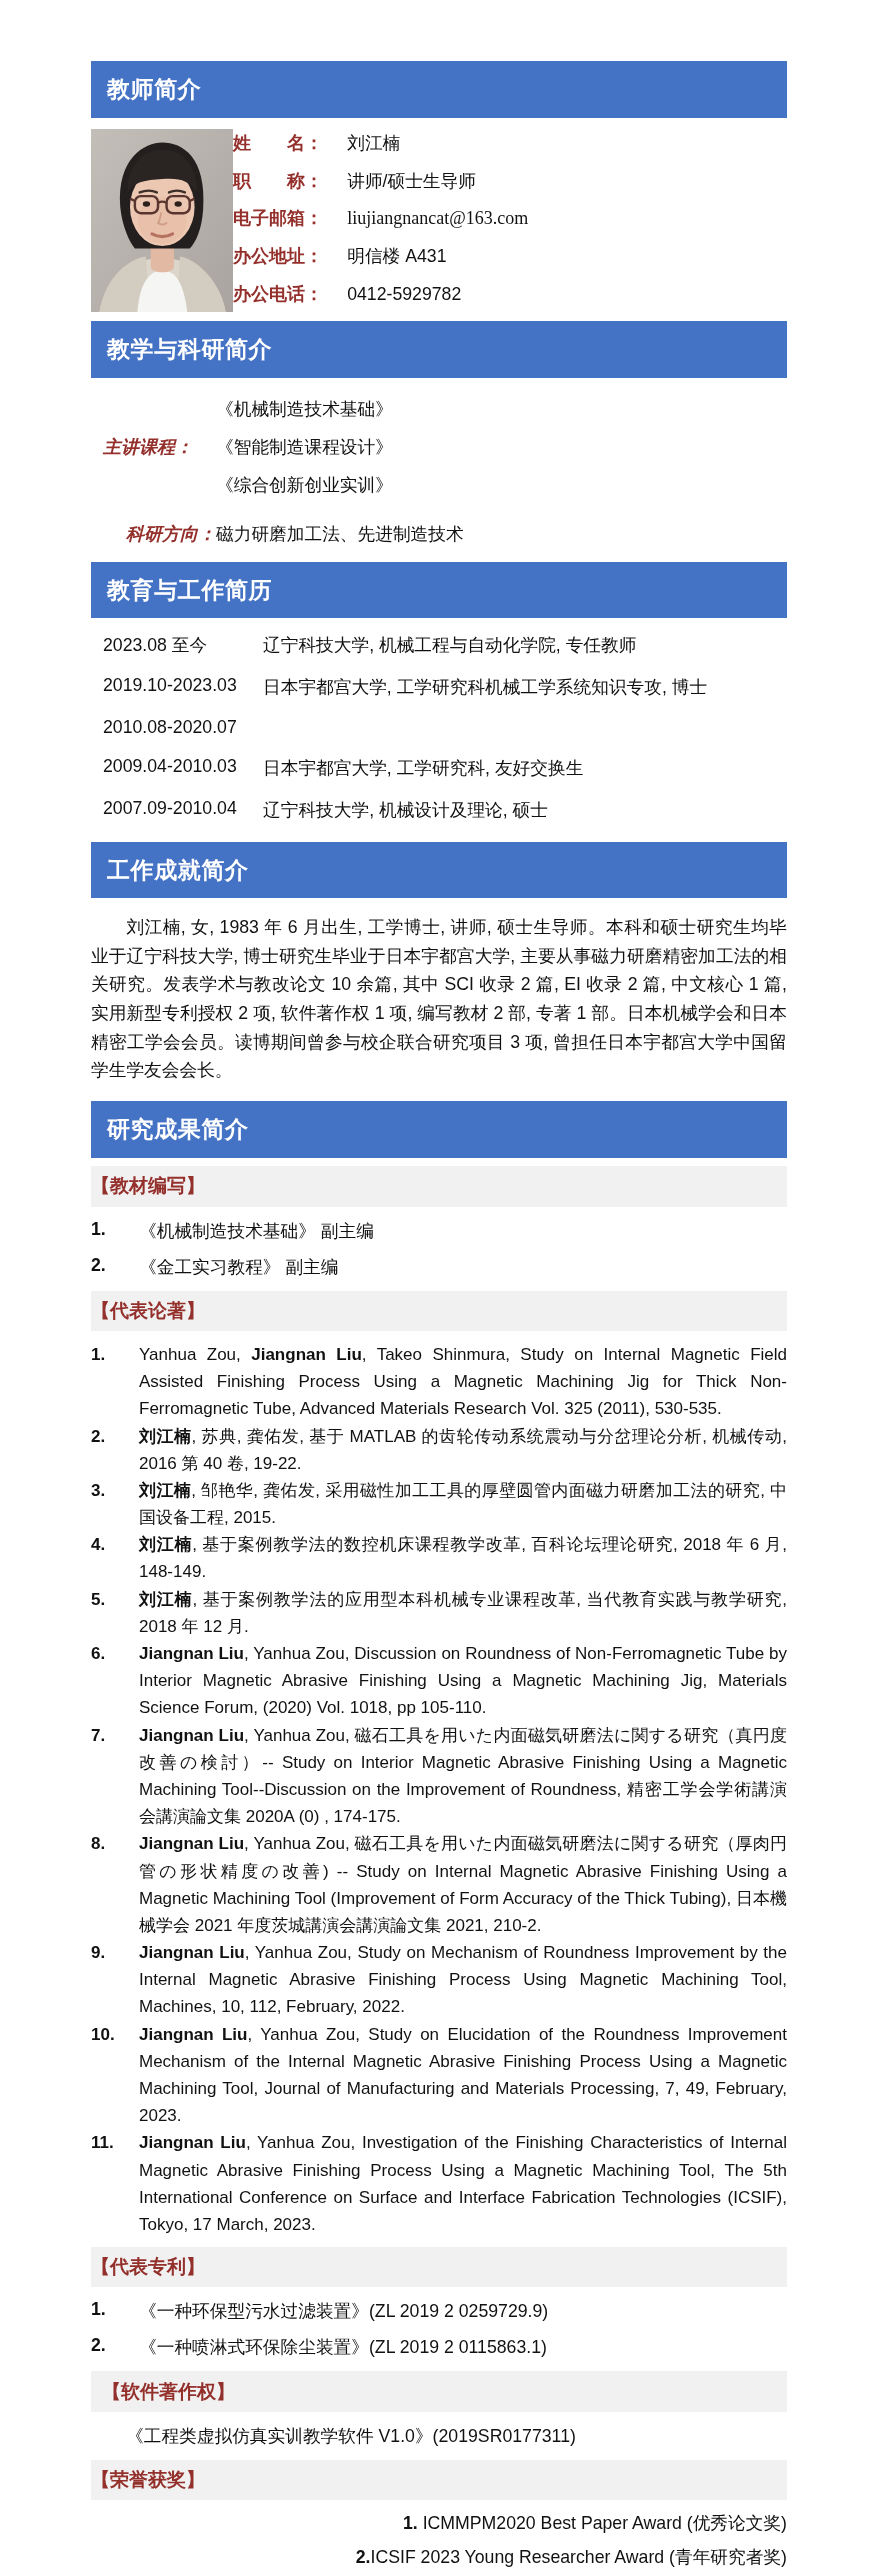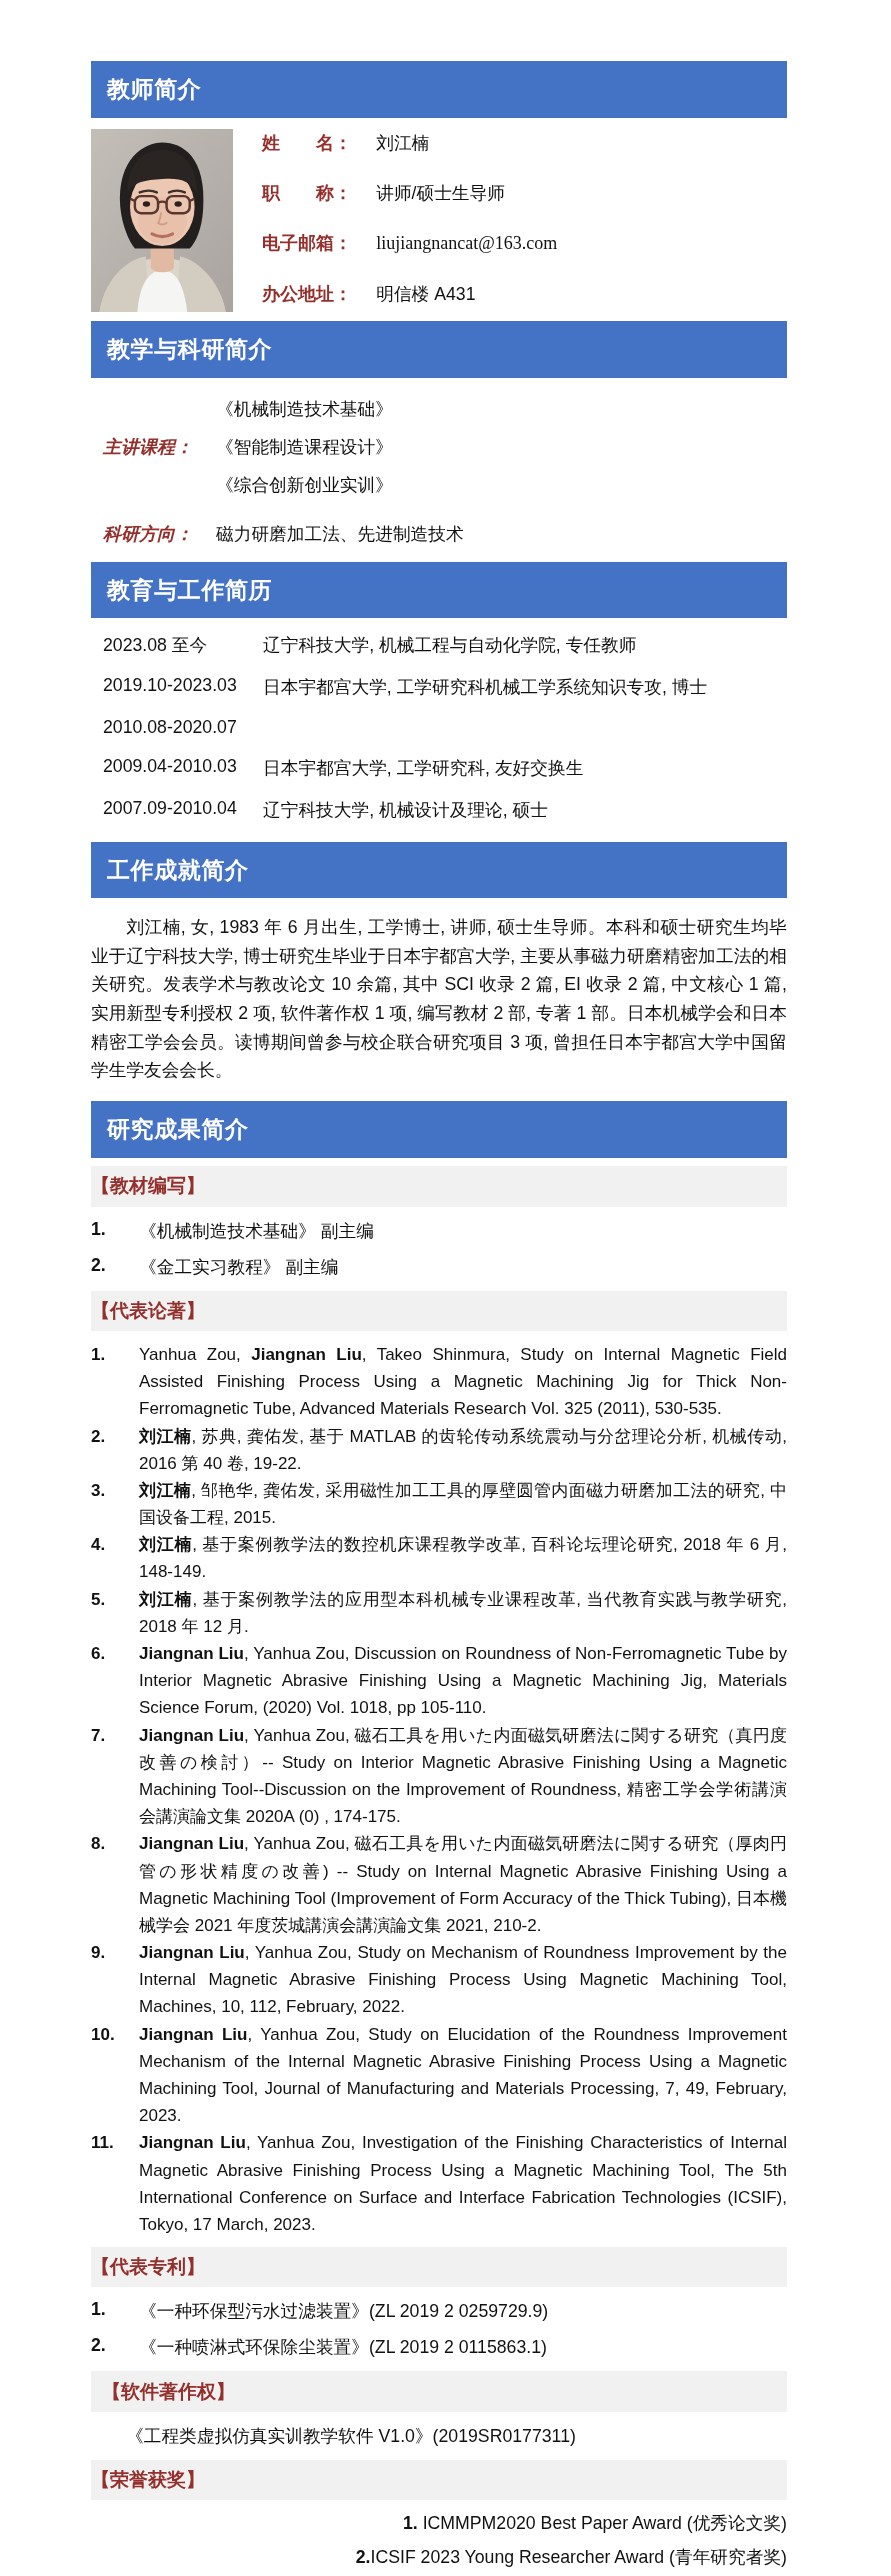--- a/index.html
+++ b/index.html
@@ -19,35 +19,35 @@
     padding:61px 93px 0 91px;
   }
   .section-header{
     background:var(--accent-blue,#4472C4);
     color:#ffffff;font-weight:bold;font-size:23px;
     padding:12.8px 6px 12.8px 16px;letter-spacing:0.6px;
   }
   
   .profile-row{display:flex;margin:11px 0 9.7px 0;}
   .photo-box{width:142px;height:183px;flex:0 0 142px;overflow:hidden;background:#b7b2ac;}
-  .fields{flex:1;margin-left:29px;display:flex;flex-direction:column;justify-content:space-between;padding:2.4px 0 6px 0;}
+  .fields{flex:1;display:flex;flex-direction:column;justify-content:space-between;padding:2.4px 0 6px 0;}
   .field-row{display:flex;align-items:baseline;}
   .field-label{
     color:var(--dark-red,#94302C);font-weight:bold;font-size:18px;
     width:113px;flex:0 0 113px;white-space:nowrap;
   }
   .field-value{font-size:17.7px;margin-left:1.2px;}
   .field-value.serif{font-family:"Liberation Serif","DejaVu Serif",serif;font-size:18px;}
   
   .teach-wrap{padding:12px 0 16px 12px;}
   .course-row{display:flex;}
   .course-label{color:var(--dark-red,#94302C);font-weight:bold;font-size:18px;width:113px;flex:0 0 113px;align-self:center;font-style:italic;}
   .course-list{flex:1;}
   .course-item{font-size:17.7px;line-height:38px;}
-  .research-row{display:flex;margin-top:18px;}
+  .research-row{display:flex;margin-top:18px;text-align:right;}
   .research-value{font-size:17.7px;align-self:center;}
   
   .edu-wrap{padding:14.6px 0 16px 12px;}
   .edu-row{display:flex;font-size:17.7px;margin:0 0 18px 0;}
   .edu-period{width:160px;flex:0 0 160px;}
   .edu-detail{flex:1;}
   
   .para{
     font-size:17.7px;line-height:1.62;text-align:justify;
     text-indent:2em;margin:14.6px 0 16px 0;
@@ -129,20 +129,24 @@
         <span class="field-value">讲师/硕士生导师</span>
       </div>
       <div class="field-row">
         <span class="field-label">电子邮箱：</span>
         <span class="field-value serif">liujiangnancat@163.com</span>
       </div>
       <div class="field-row">
         <span class="field-label">办公地址：</span>
         <span class="field-value">明信楼 A431</span>
       </div>
+      <div class="field-row">
+        <span class="field-label">办公电话：</span>
+        <span class="field-value">0412-5929782</span>
+      </div>
     </div>
   </div>
 
   <div class="section-header">教学与科研简介</div>
 
   <div class="teach-wrap">
     <div class="course-row">
       <span class="course-label">主讲课程：</span>
       <div class="course-list">
         <div class="course-item">《机械制造技术基础》</div>

